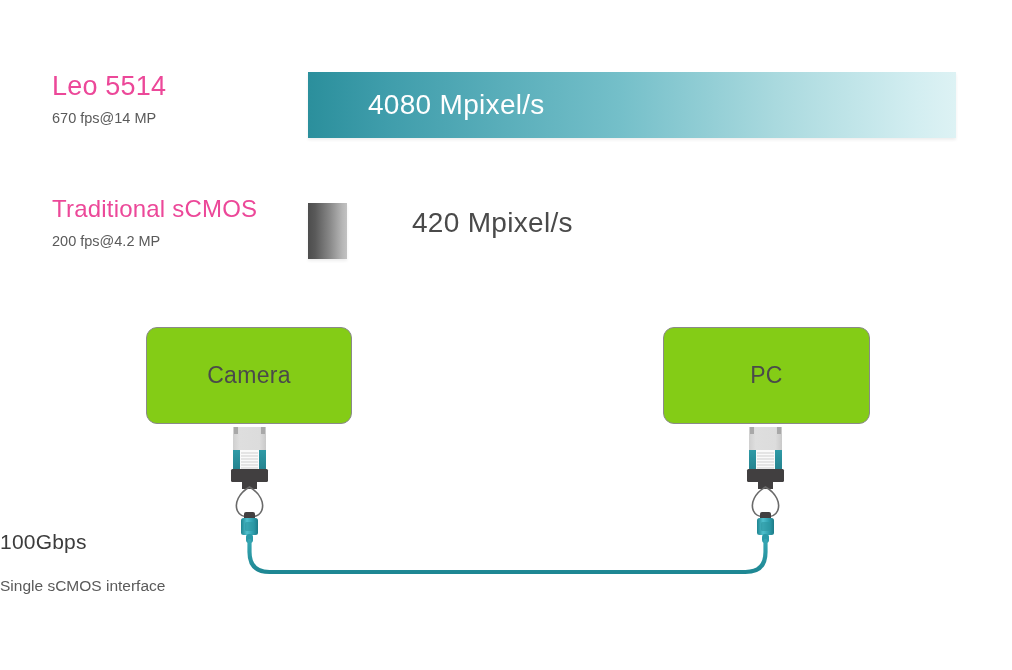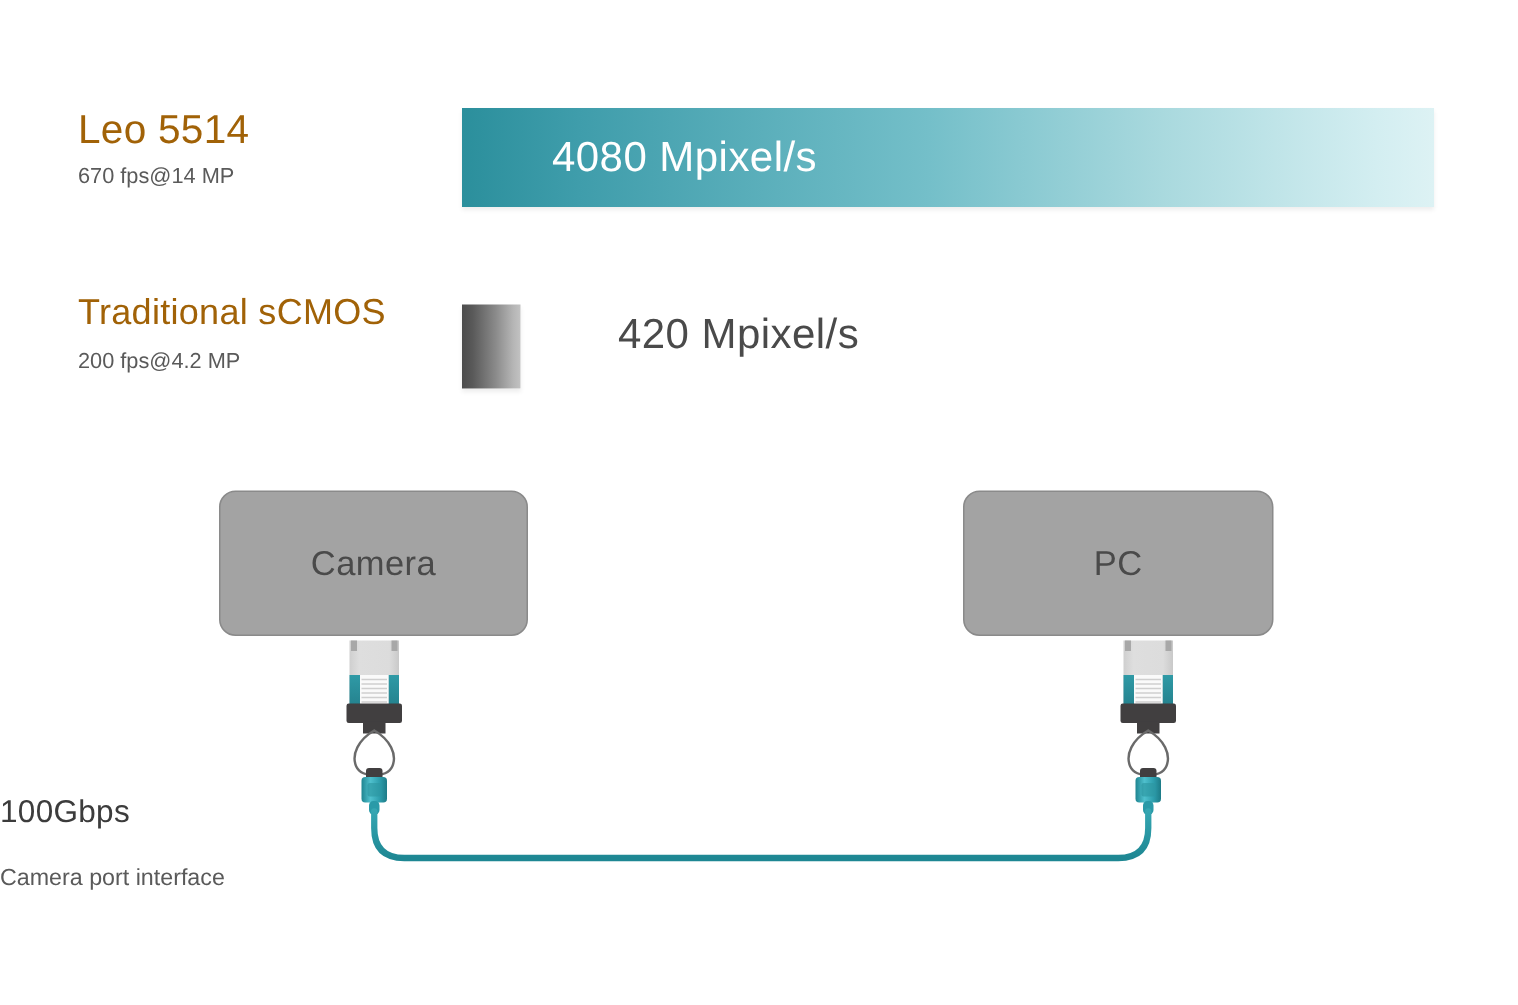--- a/index.html
+++ b/index.html
@@ -15,21 +15,21 @@
     font-family: "Liberation Sans", sans-serif;
     color: #4a4a4a;
   }
 
   
   .cmp-label-title {
     position: absolute;
     font-size: 27px;
     font-weight: 400;
     letter-spacing: 0.2px;
-    color: #a16207;
+    color: #ec4899;
     white-space: nowrap;
   }
   .cmp-label-sub {
     position: absolute;
     font-size: 14.5px;
     font-weight: 400;
     color: #5a5a5a;
     white-space: nowrap;
     text-align: center;
   }
@@ -77,32 +77,32 @@
     letter-spacing: 0.3px;
     white-space: nowrap;
     margin-left: 42px;
   }
 
   
   .node-box {
     position: absolute;
     border: 1.6px solid #8a8a8a;
     border-radius: 11px;
-    background: #a3a3a3;
+    background: #84cc16;
     display: flex;
     align-items: center;
     justify-content: center;
   }
   .node-box-label {
     font-size: 23px;
     color: #4a4a4a;
     letter-spacing: 0.3px;
   }
   #box-camera { left: 146px; top: 327px; width: 204px; height: 95px; }
-  #box-pc     { left: 642px; top: 327px; width: 205px; height: 95px; }
+  #box-pc     { left: 663px; top: 327px; width: 205px; height: 95px; }
 
   .conn-svg {
     position: absolute;
     left: 0;
     top: 0;
     width: 1012px;
     height: 670px;
     pointer-events: none;
   }
 
@@ -226,13 +226,13 @@
     <rect x="760" y="512" width="11" height="9" rx="2" fill="#413f40"></rect>
     <rect x="757" y="518" width="17" height="17" rx="2.5" fill="url(#smallPlugGrad)"></rect>
     <rect x="761" y="522" width="9" height="9" rx="1.5" fill="#2d96a2" opacity="0.65"></rect>
     <rect x="762" y="534" width="7" height="9" rx="3" fill="#2a9aa8"></rect>
   </g>
 
   <path d="M249.5 541 L249.5 552 Q249.5 572 269.5 572 L745.5 572 Q765.5 572 765.5 552 L765.5 541" fill="none" stroke="url(#cableGrad)" stroke-width="4.2" stroke-linecap="round"></path>
 </svg>
 
 <div class="cable-label" id="label-speed">100Gbps</div>
-<div class="cable-label" id="label-port">Camera port interface</div>
+<div class="cable-label" id="label-port">Single sCMOS interface</div>
 
 </body></html>

